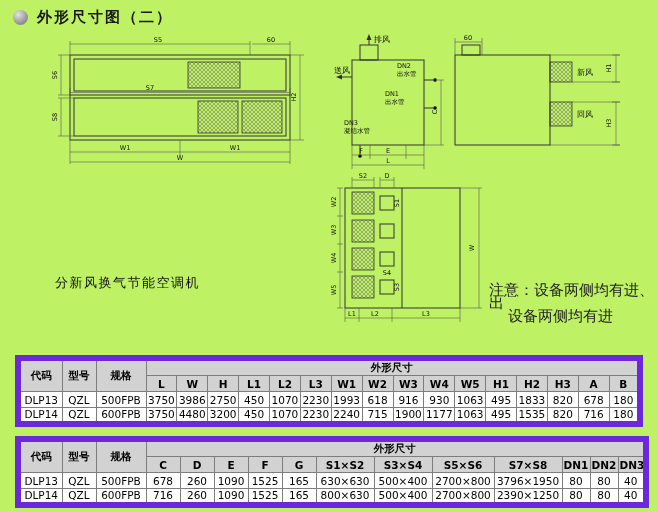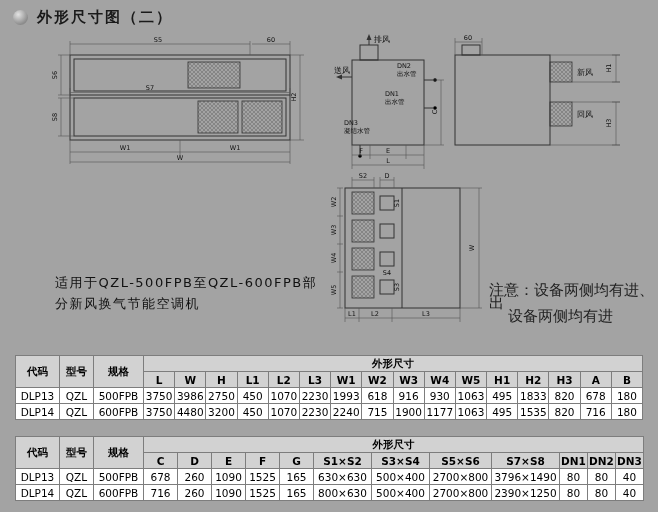--- a/index.html
+++ b/index.html
@@ -1,18 +1,18 @@
 <!DOCTYPE html>
 <html><head>
 <meta charset="utf-8">
 <style>
   * { margin:0; padding:0; box-sizing:border-box; }
   html,body { background:#fff; }
   body { font-family:"DejaVu Sans","Liberation Sans",sans-serif; color:#111; }
-  .page { position:relative; width:658px; height:512px; background:#a3a3a3; overflow:hidden; }
+  .page { position:relative; width:658px; height:512px; background:#bef264; overflow:hidden; }
 
   .header { position:absolute; top:8px; left:13px; display:flex; align-items:center; gap:9px; }
   .bullet { width:15px; height:15px; border-radius:50%;
             background:radial-gradient(circle at 35% 30%, #e3e3e3, #8c8c8c 70%); }
   .title { font-size:15px; font-weight:bold; color:#1a1a1a; letter-spacing:2px; }
 
   svg.draw { position:absolute; top:30px; left:0; }
   svg .obj rect, svg .obj path, svg .obj line { stroke:#333; stroke-width:1; fill:none; }
   svg .hatch { fill:url(#xh); stroke:#333; stroke-width:0.8; }
   svg .dims path { stroke:#555; stroke-width:0.6; fill:none; }
@@ -21,21 +21,21 @@
   .lbl  { font-size:8px; }
   .lbls { font-size:6.5px; }
   svg .arrow { fill:#333; stroke:none; }
 
   .apply-note { position:absolute; top:272px; left:55px; font-size:13px; line-height:21px;
                 letter-spacing:1.5px; color:#111; }
   .caution-note { position:absolute; top:284px; left:489px; font-size:15px; line-height:13px; color:#222; }
   .caution-note .l2 { padding-left:19px; }
 
   table { position:absolute; left:15px; width:628px; border-collapse:collapse; table-layout:fixed;
-          text-align:center; font-size:10.5px; color:#000; border:1px solid #6d28d9;padding-left:48px; }
+          text-align:center; font-size:10.5px; color:#000; border:6px solid #6d28d9;padding-left:48px; }
   #t1 { top:355px; }
   #t2 { top:436px; }
   th, td { border:1px solid #7d7d7d; height:16px; padding:0 1px; overflow:hidden; white-space:nowrap; }
   th { background:#d2d2d2; font-weight:bold; }
   td { background:#fff; font-weight:normal; }
 </style>
 </head>
 <body>
 
 <div class="page">
@@ -159,21 +159,20 @@
       <text class="dim" x="336" y="228" text-anchor="middle" transform="rotate(-90 336 228)">W4</text>
       <text class="dim" x="336" y="260" text-anchor="middle" transform="rotate(-90 336 260)">W5</text>
       <text class="dim" x="474" y="218" text-anchor="middle" transform="rotate(-90 474 218)">W</text>
       <text class="dim" x="352" y="286" text-anchor="middle">L1</text>
       <text class="dim" x="375" y="286" text-anchor="middle">L2</text>
       <text class="dim" x="426" y="286" text-anchor="middle">L3</text>
     </g>
   </svg>
 
   <div class="apply-note">
-    <div>适用于QZL-500FPB至QZL-600FPB部</div>
     <div>分新风换气节能空调机</div>
   </div>
 
   <div class="caution-note">
     <div>注意：设备两侧均有进、出</div>
     <div class="l2">设备两侧均有进</div>
   </div>
 
   <table id="t1">
     <colgroup>
@@ -295,21 +294,21 @@
       <td>QZL</td>
       <td>500FPB</td>
       <td>678</td>
       <td>260</td>
       <td>1090</td>
       <td>1525</td>
       <td>165</td>
       <td>630×630</td>
       <td>500×400</td>
       <td>2700×800</td>
-      <td>3796×1490</td>
+      <td>3796×1950</td>
       <td>80</td>
       <td>80</td>
       <td>40</td>
     </tr>
     <tr>
       <td>DLP14</td>
       <td>QZL</td>
       <td>600FPB</td>
       <td>716</td>
       <td>260</td>

